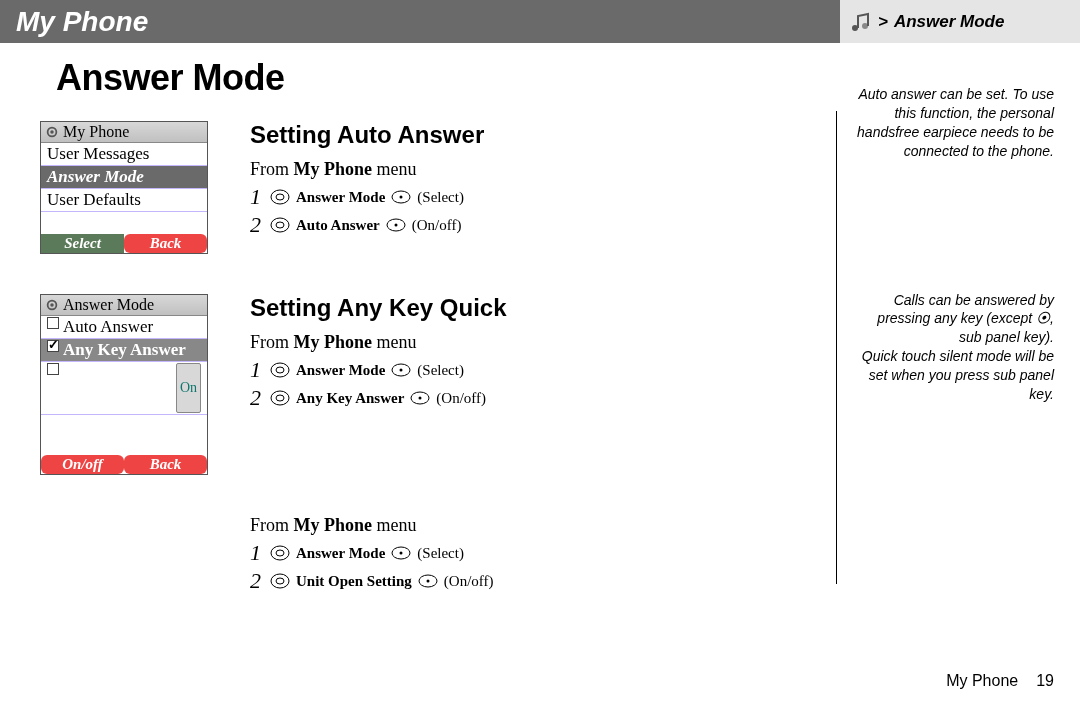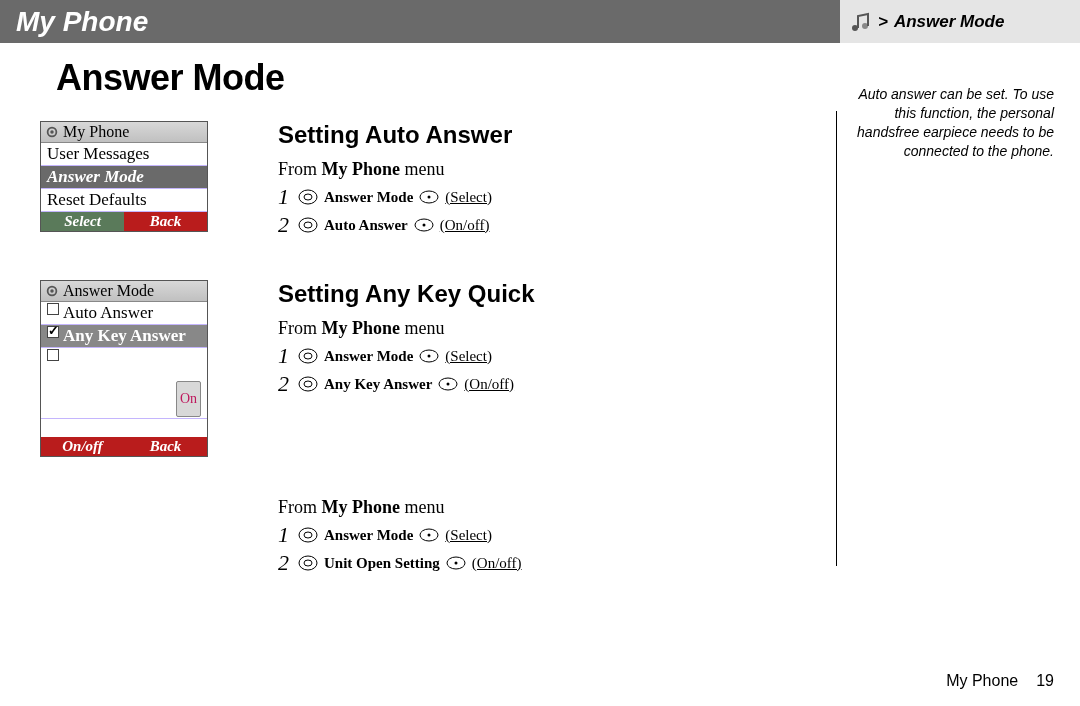--- a/index.html
+++ b/index.html
@@ -12,48 +12,48 @@
   .note-icon { position: relative; width: 24px; height: 24px; }
   .note-icon svg { width: 24px; height: 24px; }
 
   
   .page { display: flex; position: relative; }
   .main { padding: 14px 0 0 40px; width: 840px; }
   .main-title { font-family: Arial, Helvetica, sans-serif; font-weight: 900; font-size: 36px; letter-spacing: -0.5px; padding-left: 16px; margin-bottom: 22px; }
 
   .section { display: flex; gap: 20px; margin-bottom: 40px; }
   .col-sshot { width: 190px; min-height: 10px; }
-  .col-text { flex: 1; padding-top: 0; margin-left: 28px; }
+  .col-text { flex: 1; padding-top: 0; }
   .col-text h2 { font-size: 24px; font-weight: bold; margin-bottom: 10px; }
   .from-line { font-family: Georgia, 'Times New Roman', serif; font-size: 18px; margin-bottom: 4px; }
   .from-line .bold { font-weight: bold; }
 
   .step { display: flex; align-items: center; gap: 6px; font-family: Georgia, 'Times New Roman', serif; font-size: 15px; margin: 2px 0; }
   .step .num { font-style: italic; font-size: 22px; font-family: 'Times New Roman', serif; width: 14px; }
   .step .action { font-weight: bold; }
-  .step .hint { font-family: Georgia, serif; text-decoration: underline; }
+  .step .hint { font-family: Georgia, serif; }
 
   .nav-glyph, .sel-glyph { display: inline-flex; width: 20px; height: 16px; }
   .nav-glyph svg, .sel-glyph svg { width: 100%; height: 100%; }
 
   
   .phone { border: 1px solid #555; width: 168px; font-family: 'Times New Roman', serif; font-size: 17px; background: #fff; }
   .phone .titlebar { background: linear-gradient(#d8d8d8,#c0c0c0); border-bottom: 1px solid #888; display: flex; align-items: center; gap: 4px; padding: 1px 4px; font-size: 16px; }
   .phone .titlebar .ticon { width: 14px; height: 14px; display: inline-flex; }
   .phone .row { padding: 1px 6px; border-bottom: 1px solid #c4b5fd; display: flex; align-items: flex-start; gap: 4px; }
   .phone .row.sel { background: #6a6a6a; color: #fff; font-weight: bold; font-style: italic; }
   .phone .row.selgrey { background: #888; color: #fff; font-weight: bold; }
   .phone .cbox { width: 12px; height: 12px; border: 1px solid #444; display: inline-block; background: #fff; position: relative; }
   .phone .cbox.checked::after { content: "✓"; position: absolute; top: -4px; left: 0; font-size: 13px; color: #000; }
   .phone .softkeys { display: flex; }
-  .phone .softkeys .sk { flex: 1; text-align: center; font-style: italic; font-weight: bold; color: #fff; padding: 1px 0; font-size: 15px; }
+  .phone .softkeys .sk { flex: 1; text-align: center; font-style: italic; font-weight: bold; color: #fff; padding: 1px 0; font-size: 15px; margin-top: 22px; }
   .phone .softkeys .sk.dark { background: #5a7a5a; }
-  .phone .softkeys .sk.grey { background: #b91c1c; }
+  .phone .softkeys .sk.grey { background: #ef4444; border-radius: 6px; }
   .phone .spacer { height: 18px; }
-  .badge-on { background: #d8d8d8; border: 1px solid #888; border-radius: 2px; font-size: 14px; padding: 9px 3px; margin-left: auto; font-style: normal; font-weight: normal; color: #be185d; margin-top: 32px; }
+  .badge-on { background: #d8d8d8; border: 1px solid #888; border-radius: 2px; font-size: 14px; padding: 16px 3px; margin-left: auto; font-style: normal; font-weight: normal; color: #0f766e; }
 
   
   .divider { position: absolute; top: 68px; bottom: 52px; left: 836px; width: 1px; background: #000; }
 
   
   .sidecol { width: 232px; padding: 42px 18px 0 14px; text-align: right; }
   .sidenote { font-style: italic; font-size: 14px; line-height: 1.35; margin-bottom: 130px; }
 
   
   .footer { position: absolute; bottom: 16px; right: 26px; font-size: 16px; display: flex; gap: 18px; align-items: baseline; }
@@ -94,21 +94,21 @@
               </span>
             <span>My Phone</span>
           </div>
           <div class="row">
               <span>User Messages</span>
             </div>
           <div class="row sel">
               <span>Answer Mode</span>
             </div>
           <div class="row">
-              <span>Reset Defaults</span>
+              <span>User Defaults</span>
             </div>
           <div class="softkeys">
             <div class="sk dark">Select</div>
             <div class="sk grey">Back</div>
           </div>
         </div>
       </div>
       <div class="col-text">
         <h2>Setting Auto Answer</h2>
         <p class="from-line">
@@ -266,19 +266,21 @@
         </div>
       </div>
     </div>
 
   </div>
 
   <div class="divider"></div>
 
   <div class="sidecol">
     <div class="sidenote">Auto answer can be set. To use this function, the personal handsfree earpiece needs to be connected to the phone.</div>
+    <div class="sidenote" style="white-space: pre-line;">Calls can be answered by pressing any key (except ⦿, sub panel key).
+Quick touch silent mode will be set when you press sub panel key.</div>
   </div>
 </div>
 
 <div class="footer">
   <span class="fname">My Phone</span>
   <span class="fnum">19</span>
 </div>
 
 </body></html>

